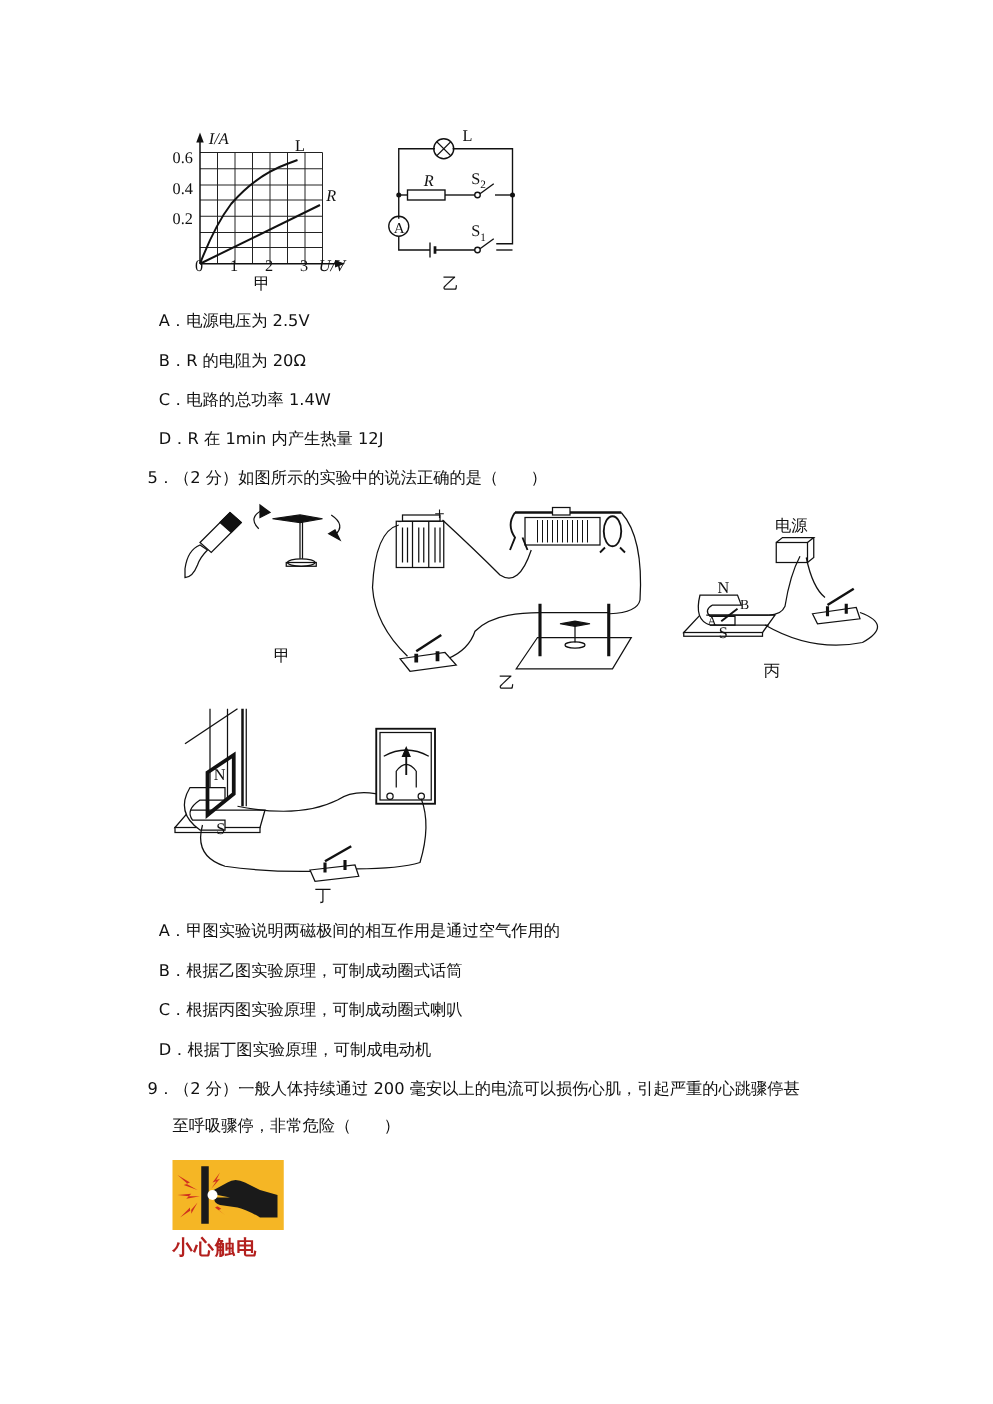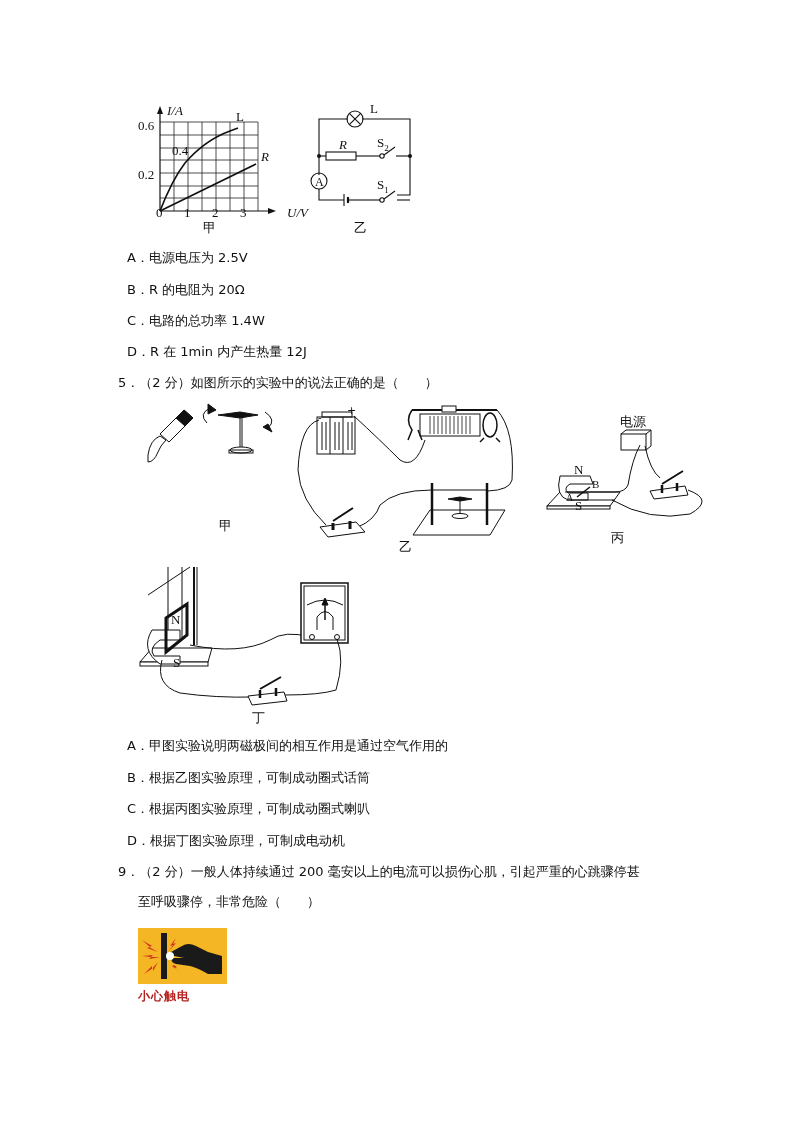--- a/index.html
+++ b/index.html
@@ -40,28 +40,28 @@
       <line x1="160" y1="211" x2="160" y2="110"></line>
     </g>
     <polygon points="160,106 157,114 163,114" fill="#111"></polygon>
     <polygon points="276,211 268,208 268,214" fill="#111"></polygon>
 
     <path d="M160,211 Q172,180 185,163 Q205,140 230,131 L238,128" stroke="#111" stroke-width="1.6" fill="none"></path>
 
     <line x1="160" y1="211" x2="256" y2="164" stroke="#111" stroke-width="1.6"></line>
   </svg>
   <span class="abs txt serif" style="left:138px;top:118px;">0.6</span>
-  <span class="abs txt serif" style="left:138px;top:143px;margin-left:34px;">0.4</span>
+  <span class="abs txt serif" style="left:138px;top:143px;">0.4</span>
   <span class="abs txt serif" style="left:138px;top:167px;">0.2</span>
   <span class="abs txt serif" style="left:156px;top:205px;">0</span>
   <span class="abs txt serif" style="left:184px;top:205px;">1</span>
   <span class="abs txt serif" style="left:212px;top:205px;">2</span>
   <span class="abs txt serif" style="left:240px;top:205px;">3</span>
   <span class="abs txt serif" style="left:167px;top:103px;font-style:italic;">I/A</span>
-  <span class="abs txt serif" style="left:255px;top:205px;font-style:italic;margin-left:32px;">U/V</span>
+  <span class="abs txt serif" style="left:255px;top:205px;font-style:italic;">U/V</span>
   <span class="abs txt serif" style="left:236px;top:109px;">L</span>
   <span class="abs txt serif" style="left:261px;top:149px;font-style:italic;">R</span>
   <span class="abs txt fig-label" style="left:203px;top:220px;">甲</span>
 </div>
 
 <div>
   <svg width="794" height="240" style="left:0;top:0;">
     <g stroke="#111" stroke-width="1.1" fill="none">
 
       <polyline points="319,175 319,119 348,119"></polyline>
@@ -275,13 +275,13 @@
     <circle cx="32" cy="28" r="4" fill="#ffffff"></circle>
     <g fill="#d0311f">
       <polygon points="4,12 14,18 11,19 20,24 9,20 12,19"></polygon>
       <polygon points="4,28 15,27 13,29 22,29 11,31 13,29"></polygon>
       <polygon points="6,46 14,38 14,41 20,34 15,43 15,40"></polygon>
       <polygon points="38,10 32,18 35,17 31,23 38,15 35,16"></polygon>
       <polygon points="42,44 34,38 36,37 30,33 39,39 37,40"></polygon>
     </g>
   </svg>
 </div>
-<div class="abs" style="left:138px;top:988px;font-size:12px;font-weight:bold;color:#b3201e;letter-spacing:1px;white-space:nowrap;">小心触电</div>
+<div class="abs" style="left:138px;top:988px;font-size:16px;font-weight:bold;color:#b3201e;letter-spacing:1px;white-space:nowrap;">小心触电</div>
 
 </body></html>

